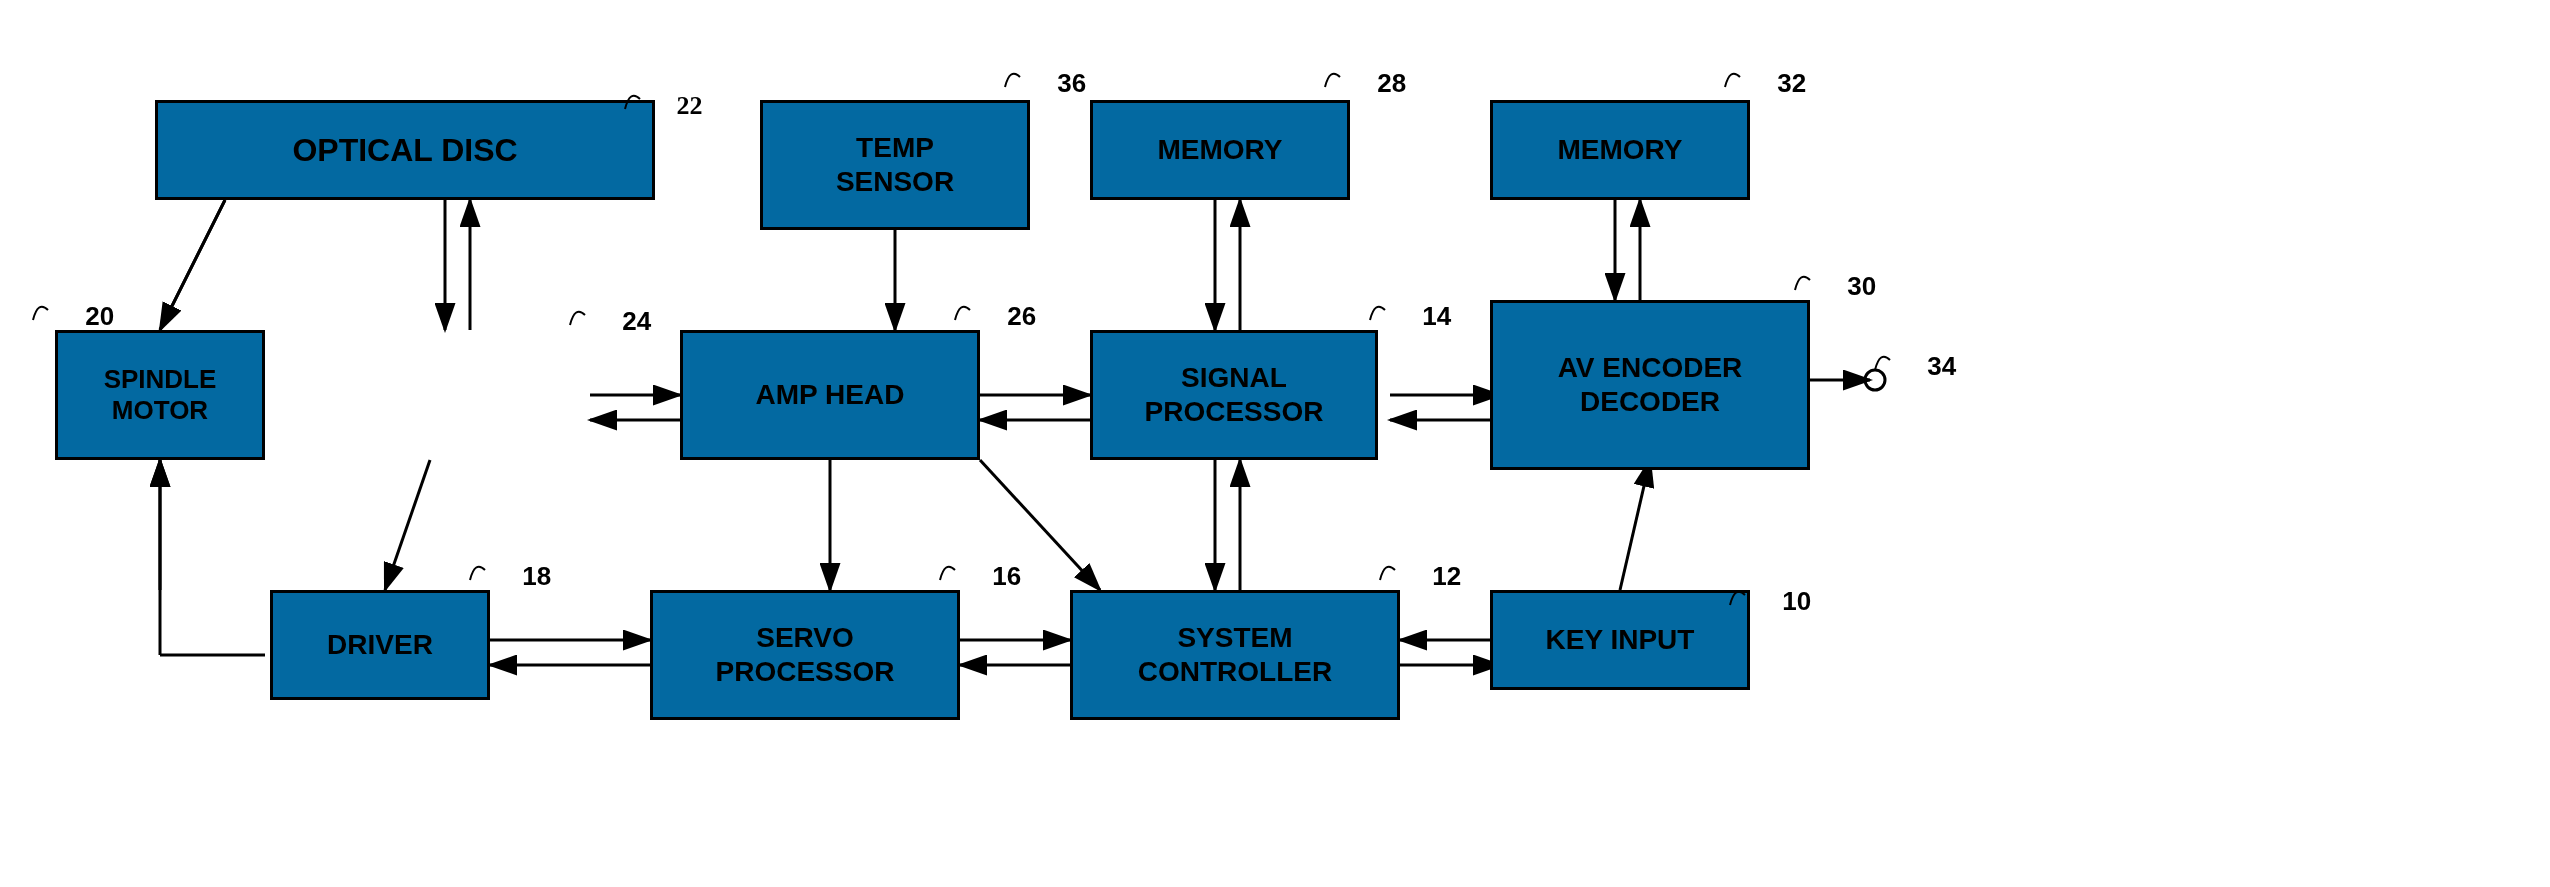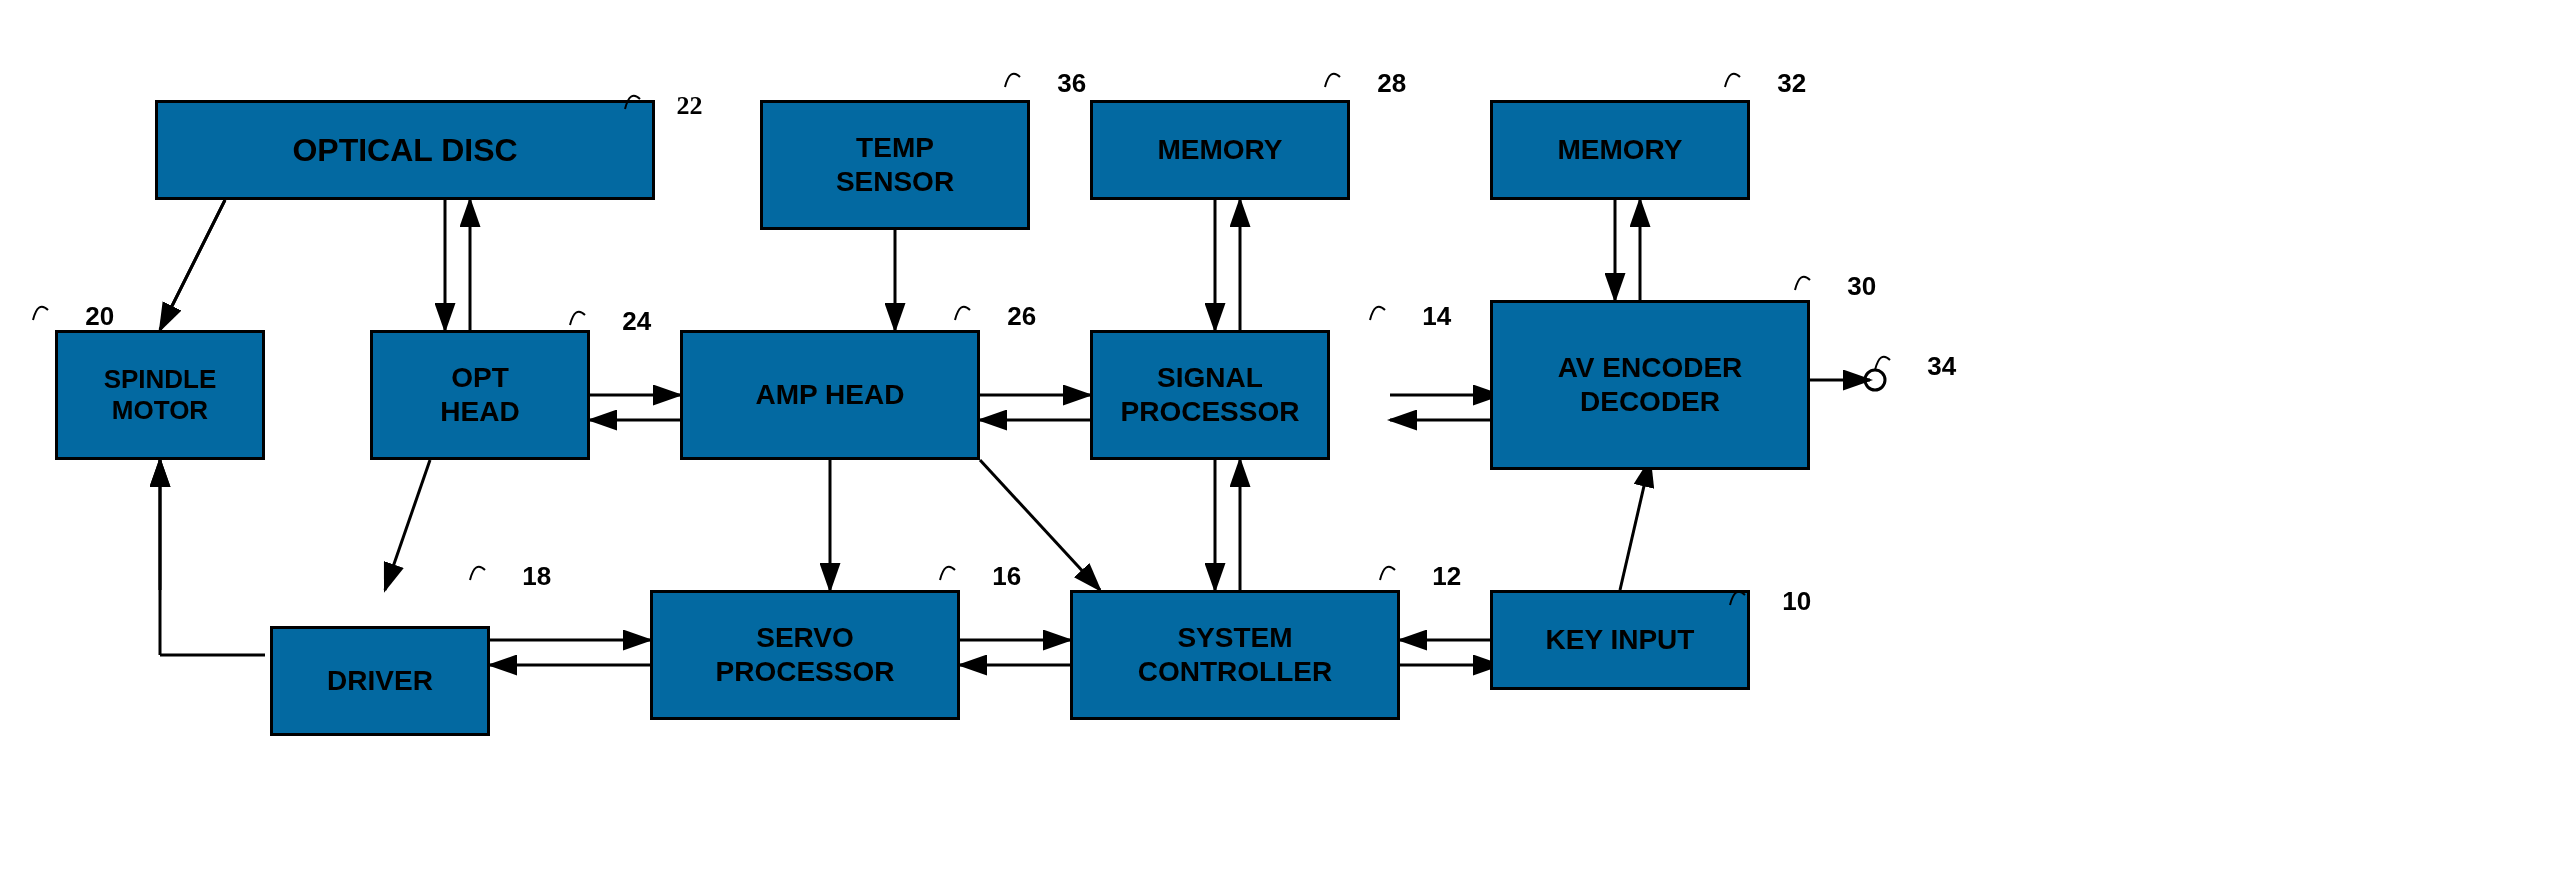--- a/index.html
+++ b/index.html
@@ -120,41 +120,38 @@
   </svg>
 
   <div class="block" style="left:155px; top:100px; width:500px; height:100px; font-size:32px;">
     <span>OPTICAL DISC</span>
   </div>
 
   <div class="block" style="left:55px; top:330px; width:210px; height:130px; font-size:26px;">
     <span>SPINDLE<br>MOTOR</span>
   </div>
 
-  <div class="block" style="left:370px; top:330px; width:220px; height:130px; font-size:28px;">
-    <span>OPT<br>HEAD</span>
-  </div>
-
-  <div class="block" style="left:270px; top:590px; width:220px; height:110px; font-size:28px;margin-top:36px;">
+
+  <div class="block" style="left:270px; top:590px; width:220px; height:110px; font-size:28px;">
     <span>DRIVER</span>
   </div>
 
   <div class="block" style="left:760px; top:100px; width:270px; height:130px; font-size:28px;">
     <span>TEMP<br>SENSOR</span>
   </div>
 
   <div class="block" style="left:680px; top:330px; width:300px; height:130px; font-size:28px;">
     <span>AMP HEAD</span>
   </div>
 
   <div class="block" style="left:650px; top:590px; width:310px; height:130px; font-size:28px;">
     <span>SERVO<br>PROCESSOR</span>
   </div>
 
-  <div class="block" style="left:1090px; top:330px; width:240px; height:130px; font-size:28px;">
+  <div class="block" style="left:1090px; top:330px; width:288px; height:130px; font-size:28px;">
     <span>SIGNAL<br>PROCESSOR</span>
   </div>
 
   <div class="block" style="left:1070px; top:590px; width:330px; height:130px; font-size:28px;">
     <span>SYSTEM<br>CONTROLLER</span>
   </div>
 
   <div class="block" style="left:1090px; top:100px; width:260px; height:100px; font-size:28px;">
     <span>MEMORY</span>
   </div>

